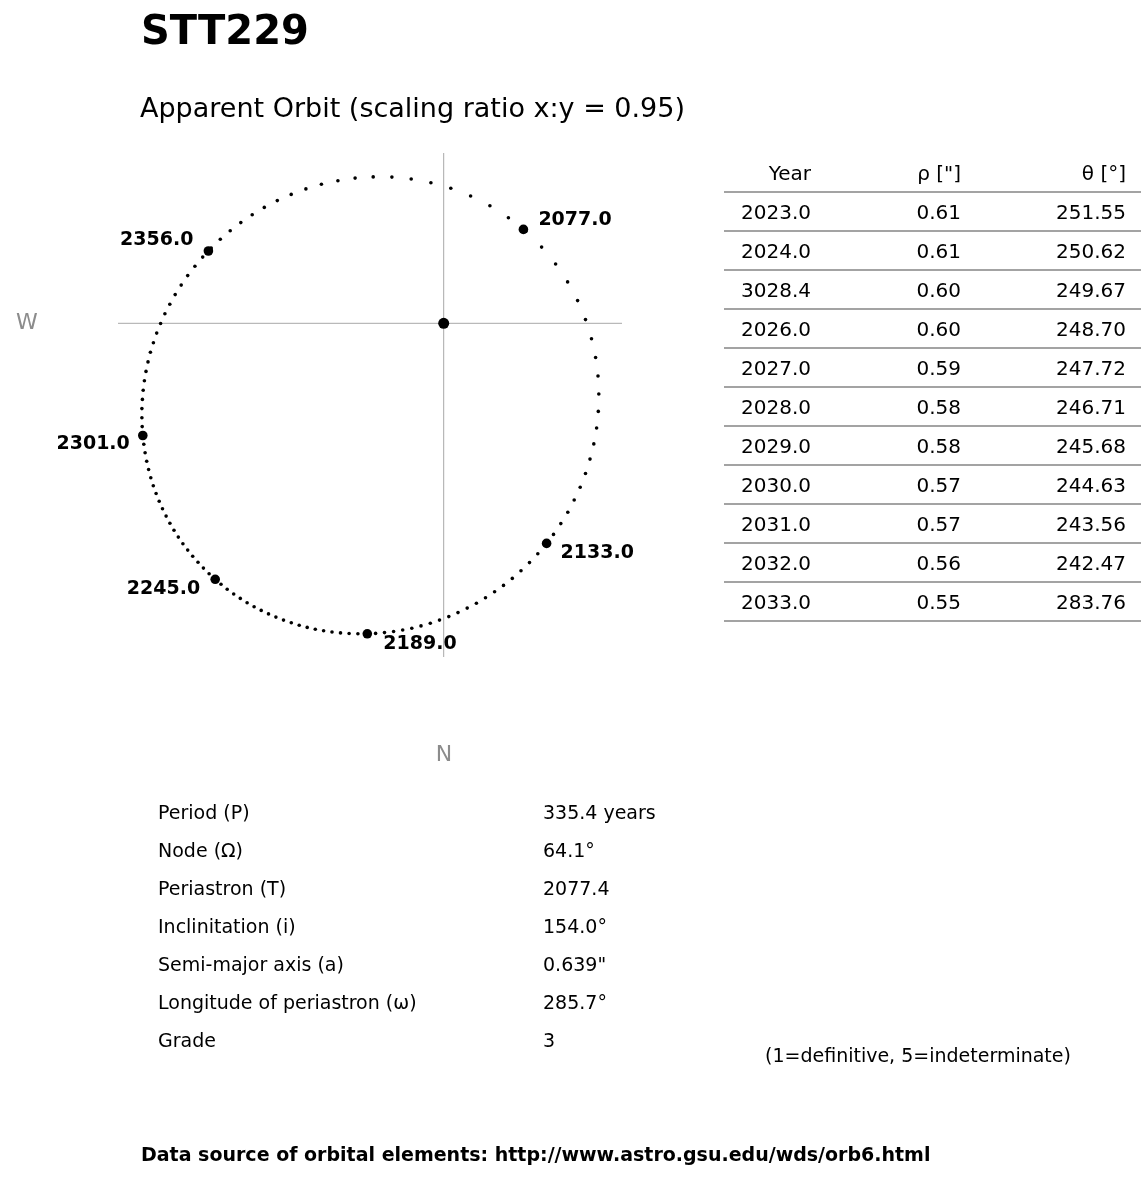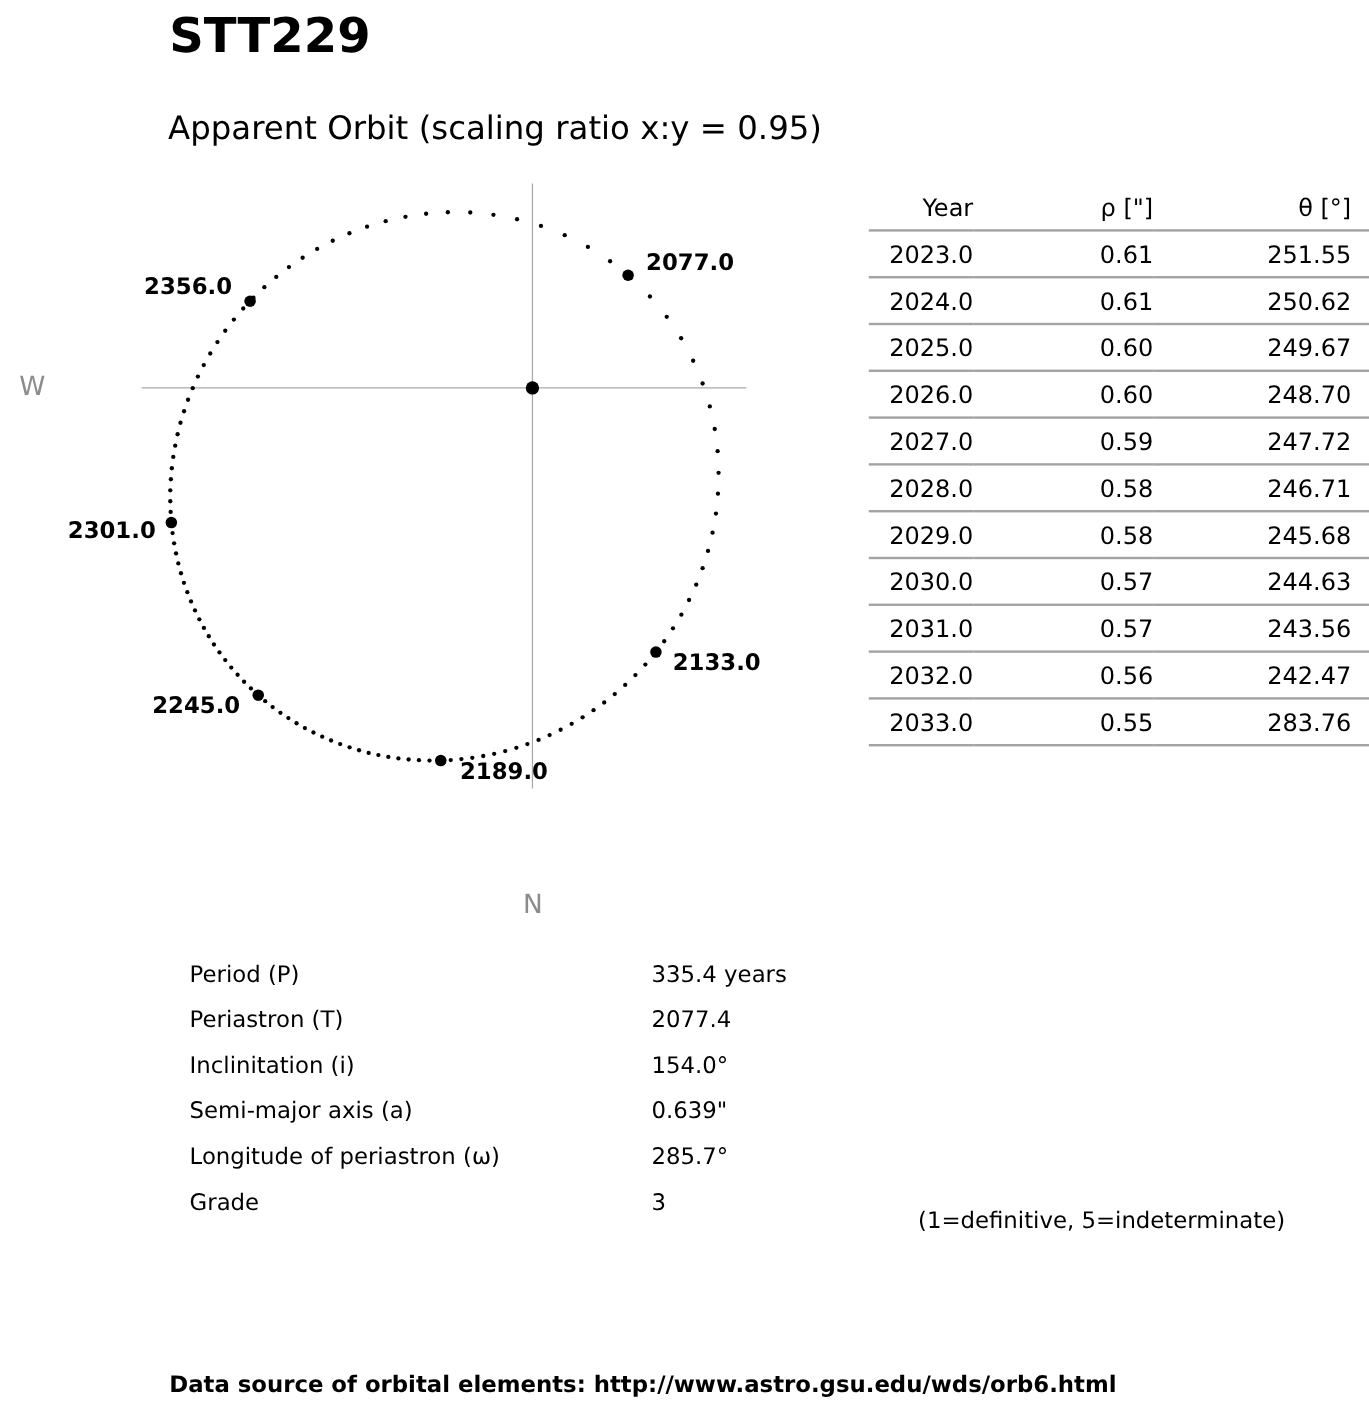--- a/index.html
+++ b/index.html
@@ -192,21 +192,21 @@
           <td class="c1">2023.0</td>
           <td class="c2">0.61</td>
           <td class="c3">251.55</td>
         </tr>
         <tr>
           <td class="c1">2024.0</td>
           <td class="c2">0.61</td>
           <td class="c3">250.62</td>
         </tr>
         <tr>
-          <td class="c1">2025.0</td>
+          <td class="c1">3028.4</td>
           <td class="c2">0.60</td>
           <td class="c3">249.67</td>
         </tr>
         <tr>
           <td class="c1">2026.0</td>
           <td class="c2">0.60</td>
           <td class="c3">248.70</td>
         </tr>
         <tr>
           <td class="c1">2027.0</td>
@@ -241,20 +241,21 @@
         <tr>
           <td class="c1">2033.0</td>
           <td class="c2">0.55</td>
           <td class="c3">283.76</td>
         </tr>
       </tbody>
   </table>
 
   <div class="elements" id="elements-list">
       <div class="el-row"><span>Period (P)</span><span class="el-value">335.4 years</span></div>
+      <div class="el-row"><span>Node (Ω)</span><span class="el-value">64.1°</span></div>
       <div class="el-row"><span>Periastron (T)</span><span class="el-value">2077.4</span></div>
       <div class="el-row"><span>Inclinitation (i)</span><span class="el-value">154.0°</span></div>
       <div class="el-row"><span>Semi-major axis (a)</span><span class="el-value">0.639"</span></div>
       <div class="el-row"><span>Longitude of periastron (ω)</span><span class="el-value">285.7°</span></div>
       <div class="el-row"><span>Grade</span><span class="el-value">3</span><span class="el-note">(1=definitive, 5=indeterminate)</span></div>
     </div>
 
   <div class="footer">Data source of orbital elements: http://www.astro.gsu.edu/wds/orb6.html</div>
 
 </div>

